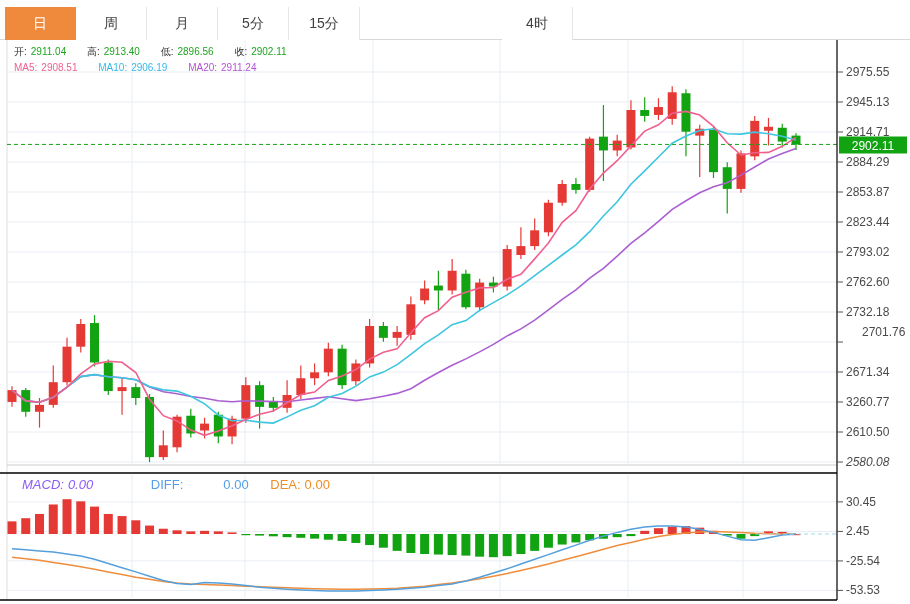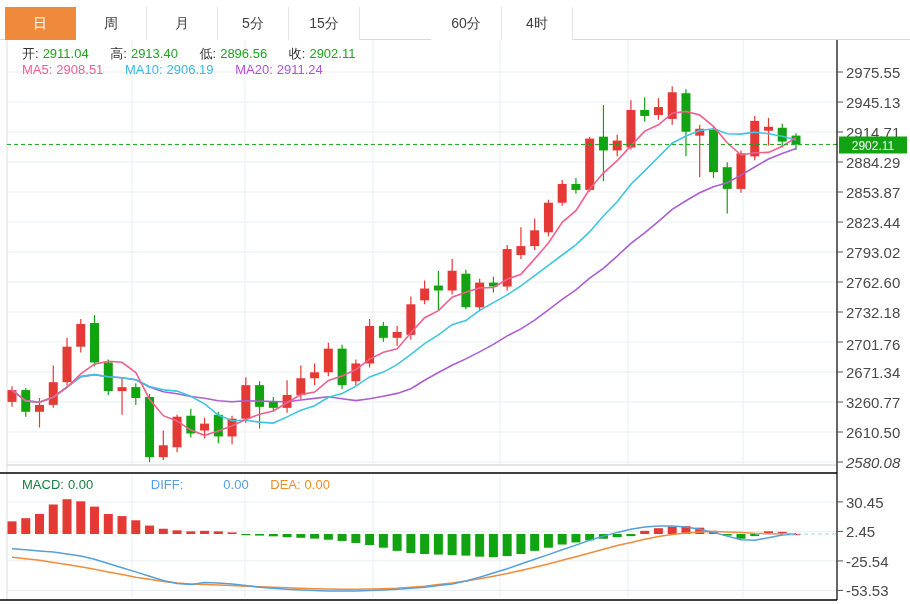--- a/index.html
+++ b/index.html
@@ -8,36 +8,36 @@
     background:#ffffff;font-family:"Liberation Sans","DejaVu Sans",sans-serif;
   }
   
   .tabbar{position:absolute;top:0;left:0;width:910px;height:40px;background:#fff;
           border-bottom:1px solid #d8d8d8;box-sizing:border-box;z-index:5;}
   .tab{position:absolute;top:7px;height:33px;width:71px;display:flex;align-items:center;
        justify-content:center;font-size:14px;color:#404040;cursor:pointer;
        border-right:1px solid #e6e6e6;box-sizing:border-box;background:#fff;}
   .tab.active{background:#EF8A3C;color:#fff;border-right:1px solid #EF8A3C;}
   
-  .inforow{position:absolute;left:22px;font-size:13px;z-index:4;white-space:nowrap;}
+  .inforow{position:absolute;left:14px;font-size:10px;z-index:4;white-space:nowrap;}
   .inforow span{margin-right:4px;}
   .lbl{color:#333;}
   .grn{color:#1fa51f;}
   .ma5c{color:#f0608f;margin-top:28px;}
   .ma10c{color:#35b9e9;}
   .ma20c{color:#b253d6;}
   .gap{display:inline-block;width:10px;}
   
   .macdrow{position:absolute;left:22px;top:477px;font-size:13px;z-index:4;white-space:nowrap;}
   .macdrow span{margin-right:4px;}
-  .mc-red{color:#15803d;}
+  .mc-red{color:#8b5cf6;font-style:italic;}
   .mc-blue{color:#55a0e8;padding-left:36px;}
   .mc-orange{color:#ef8d26;}
   
-  .axlabel{position:absolute;left:846px;font-size:15px;color:#4a4a4a;z-index:4;
+  .axlabel{position:absolute;left:846px;font-size:12px;color:#4a4a4a;z-index:4;
            transform:translateY(-50%);white-space:nowrap;}
   .lastprice{position:absolute;left:839px;width:68px;height:17px;background:#12a312;
              color:#fff;font-size:12px;display:flex;align-items:center;justify-content:center;
              z-index:6;transform:translateY(-50%);}
   svg{position:absolute;top:0;left:0;z-index:1;}
 </style>
 </head>
 <body>
 
 <svg id="chart-svg" width="910" height="604" viewBox="0 0 910 604">
@@ -286,23 +286,20 @@
     </div>
   <div class="tab" style="left:147px">
       <span>月</span>
     </div>
   <div class="tab" style="left:218px">
       <span>5分</span>
     </div>
   <div class="tab" style="left:289px">
       <span>15分</span>
     </div>
-  <div class="tab" style="left:431px">
-      <span>60分</span>
-    </div>
   <div class="tab" style="left:502px">
       <span>4时</span>
     </div>
 </div>
 
 <div class="inforow" style="top:45px">
   <span class="lbl">开:</span><span class="grn">2911.04</span><span class="gap"></span>
   <span class="lbl">高:</span><span class="grn">2913.40</span><span class="gap"></span>
   <span class="lbl">低:</span><span class="grn">2896.56</span><span class="gap"></span>
   <span class="lbl">收:</span><span class="grn">2902.11</span>
@@ -325,21 +322,21 @@
 <div id="axis-labels">
     <span class="axlabel" style="top: 72px;">2975.55</span>
     <span class="axlabel" style="top: 102px;">2945.13</span>
     <span class="axlabel" style="top: 132px;">2914.71</span>
     <span class="axlabel" style="top: 162px;">2884.29</span>
     <span class="axlabel" style="top: 192px;">2853.87</span>
     <span class="axlabel" style="top: 222px;">2823.44</span>
     <span class="axlabel" style="top: 252px;">2793.02</span>
     <span class="axlabel" style="top: 282px;">2762.60</span>
     <span class="axlabel" style="top: 312px;">2732.18</span>
-    <span class="axlabel" style="top: 344px;">2701.76</span>
+    <span class="axlabel" style="top: 332px; margin-left: 16px;">2701.76</span>
     <span class="axlabel" style="top: 372px;">2671.34</span>
     <span class="axlabel" style="top: 402px;">3260.77</span>
     <span class="axlabel" style="top: 432px;">2610.50</span>
     <span class="axlabel" style="top: 462px; font-style: italic;">2580.08</span>
     <span class="axlabel" style="top: 501.907px;">30.45</span>
     <span class="axlabel" style="top: 531.418px;">2.45</span>
     <span class="axlabel" style="top: 560.918px;">-25.54</span>
     <span class="axlabel" style="top: 590.418px;">-53.53</span>
   </div>
 

